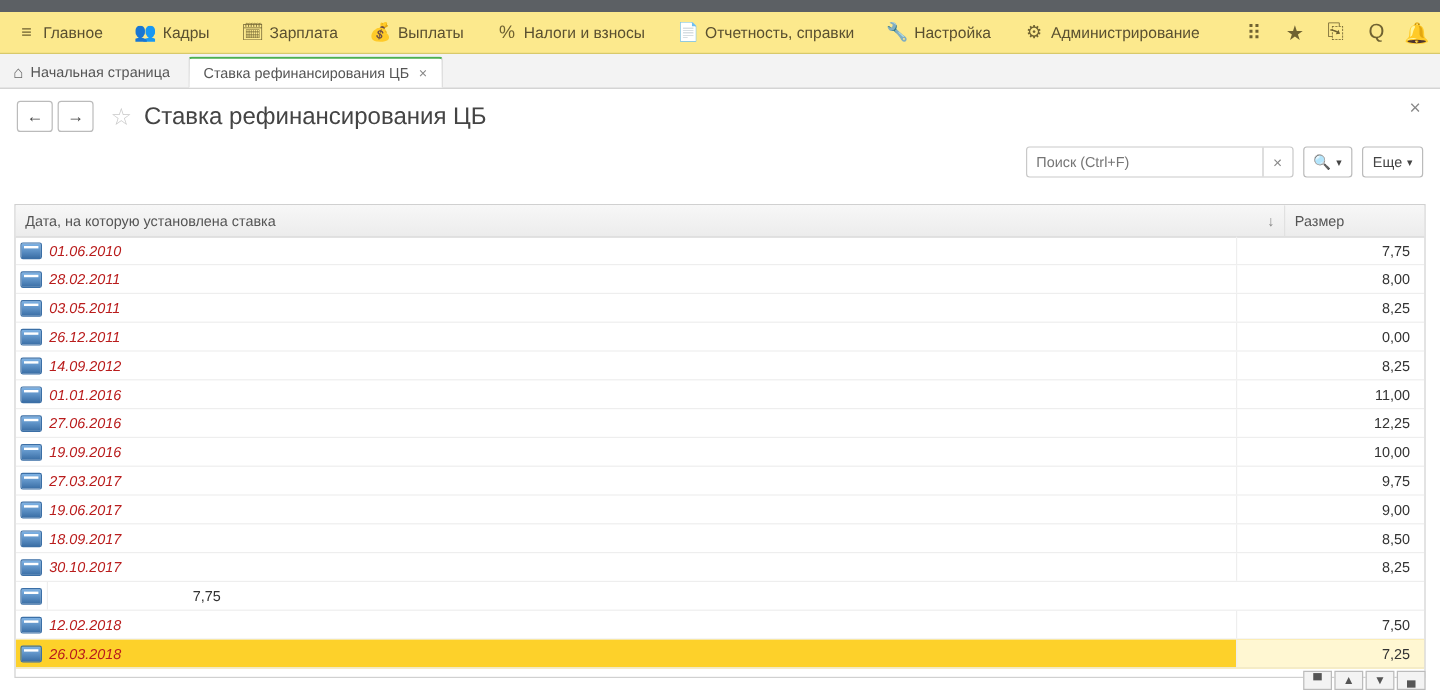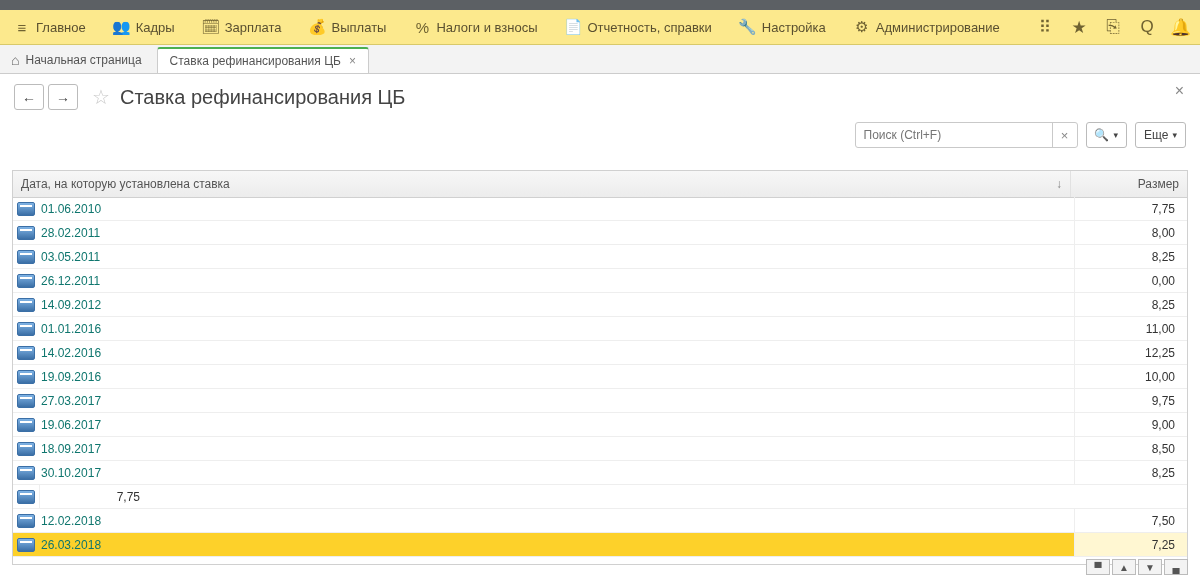--- a/index.html
+++ b/index.html
@@ -167,47 +167,47 @@
     border-bottom:1px solid #d0d0d0;
     font-size:12px; color:#555;
   }
   .th {
     display:flex; align-items:center;
     padding:0 8px;
     border-right:1px solid #e1e1e1;
     position:relative;
   }
   .th.date { flex:1; }
-  .th.size { width:100px; justify-content:flex-end; border-right:none; }
+  .th.size { width:100px; justify-content:flex-start; border-right:none; }
   .th.sort::after {
     content:"↓";
     position:absolute; right:8px;
     color:#888;
   }
   .tbody {
     position:absolute;
     left:0; right:0; top:26px; bottom:0;
     overflow:hidden;
   }
   .row {
     display:flex;
     height:23px;
     border-bottom:1px solid #eee;
     align-items:center;
     font-size:12px;
   }
   .row .c-icon { width:26px; display:flex;align-items:center;justify-content:center; }
-  .row .c-date { flex:1; padding-left:2px; color:#0f766e; }
+  .row .c-date { flex:1; padding-left:2px; color:#b91c1c;font-style:italic; }
   .row.selected {
     background:#fdd12a;
   }
   .row.selected .c-size-cell { background:#fff7d2; }
   .row .c-size-cell {
     width:100px; height:100%; display:flex;align-items:center;justify-content:flex-end;
-    padding-right:12px; border-left:1px solid #eee;
+    padding-right:12px; border-left:1px solid #eee;padding-left:44px;
   }
   .rec-icon {
     width:16px; height:12px;
     display:inline-block;
     border:1px solid #3b6fa6;
     border-radius:2px;
     background:linear-gradient(#7fb3e5,#3b6fa6);
     position:relative;
   }
   .rec-icon::after{
@@ -370,21 +370,21 @@
         <span class="c-icon">
           <span class="rec-icon"></span>
         </span>
         <span class="c-date">01.01.2016</span>
         <span class="c-size-cell">11,00</span>
       </div>
       <div class="row">
         <span class="c-icon">
           <span class="rec-icon"></span>
         </span>
-        <span class="c-date">14.02.2016</span>
+        <span class="c-date">27.06.2016</span>
         <span class="c-size-cell">12,25</span>
       </div>
       <div class="row">
         <span class="c-icon">
           <span class="rec-icon"></span>
         </span>
         <span class="c-date">19.09.2016</span>
         <span class="c-size-cell">10,00</span>
       </div>
       <div class="row">

